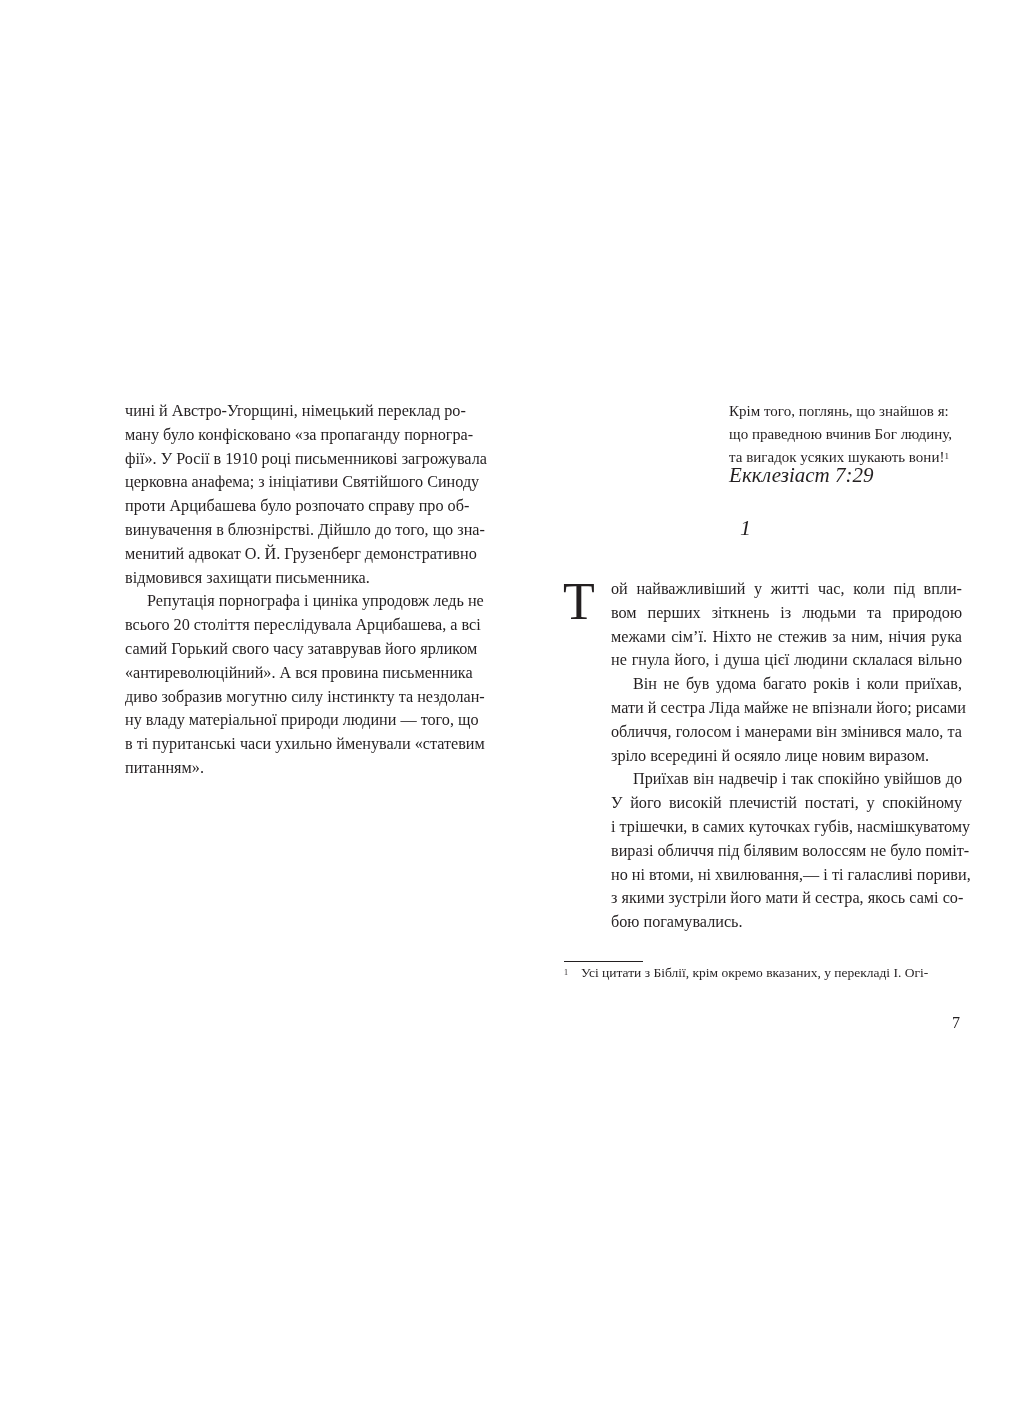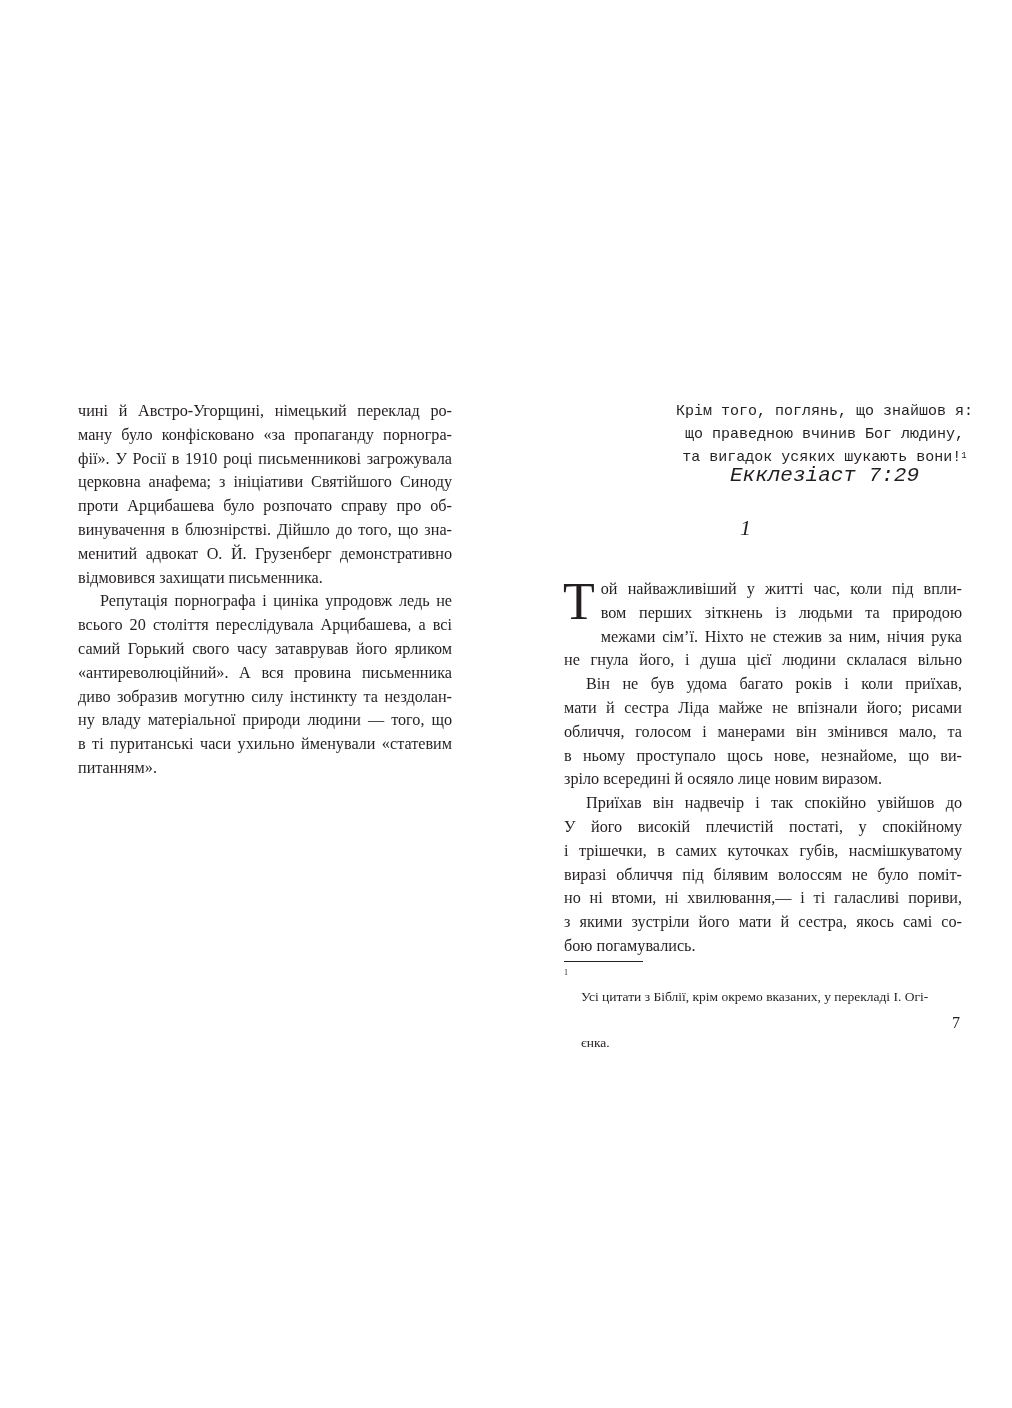--- a/index.html
+++ b/index.html
@@ -2,31 +2,31 @@
 <html><head>
 <meta charset="utf-8">
 <style>
   html, body { margin:0; padding:0; }
   body { width:1012px; height:1408px; background:#ffffff; position:relative; overflow:hidden;
          font-family:"Liberation Serif","DejaVu Serif",serif; color:#231f20; }
   .col { position:absolute; font-size:16.2px; line-height:23.8px; text-align:justify; }
   .left { left:78px; top:400px; width:374px; }
   .right { left:564px; top:578px; width:398px; }
   .col p { margin:0; text-indent:0; }
-  .col .ln { display:block; text-align:justify; text-align-last:justify; white-space:nowrap; }
+  .col .ln { display:block; text-align:justify; text-align-last:justify; white-space:nowrap;margin-left:47px; }
   .col .ln.last { text-align-last:left; }
-  .epi { position:absolute; right:39px; top:400px; text-align:center; font-size:15px; line-height:23px;font-family:Liberation Mono, monospace; }
+  .epi { position:absolute; right:60px; top:400px; text-align:left; font-size:15px; line-height:23px; }
   .epi .src { font-style:italic; margin-top:-5px; font-size:21px; }
   .sup { font-size:9px; vertical-align:top; position:relative; top:-1px; }
   .chap { position:absolute; left:740px; top:515px; font-size:22px; font-style:italic; }
   .dropcap { float:left; font-size:52px; line-height:40px; margin:4px 6px 0 -1px; height:44px; }
   .rule { position:absolute; left:564px; top:961px; width:79px; height:1px; background:#231f20; }
   .fn { position:absolute; left:564px; top:962px; width:398px; font-size:13.5px; line-height:22px; }
   .fn .num { position:absolute; left:0; top:0; font-size:8px; }
-  .fn .txt { display:block; padding-left:17px;margin-top:24px; }
+  .fn .txt { display:block; padding-left:17px; }
   .pagenum { position:absolute; left:952px; top:1014px; font-size:16px; }
 </style>
 </head>
 <body>
 
 <div class="col left">
   <p>
     <span class="ln">чині й Австро-Угорщині, німецький переклад ро-</span>
     <span class="ln">ману було конфісковано «за пропаганду порногра-</span>
     <span class="ln">фії». У Росії в 1910 році письменникові загрожувала</span>
@@ -62,34 +62,32 @@
     <span class="dropcap">Т</span>
     <span class="ln">ой найважливіший у житті час, коли під впли-</span>
     <span class="ln">вом перших зіткнень із людьми та природою</span>
     <span class="ln">межами сім’ї. Ніхто не стежив за ним, нічия рука</span>
     <span class="ln">не гнула його, і душа цієї людини склалася вільно</span>
   </p>
   <p>
     <span class="ln" style="padding-left:22px">Він не був удома багато років і коли приїхав,</span>
     <span class="ln">мати й сестра Ліда майже не впізнали його; рисами</span>
     <span class="ln">обличчя, голосом і манерами він змінився мало, та</span>
-    <span class="ln">в ньому проступало щось нове, незнайоме, що ви-</span>
     <span class="ln last">зріло всередині й осяяло лице новим виразом.</span>
   </p>
   <p>
     <span class="ln" style="padding-left:22px">Приїхав він надвечір і так спокійно увійшов до</span>
     <span class="ln">У його високій плечистій постаті, у спокійному</span>
     <span class="ln">і трішечки, в самих куточках губів, насмішкуватому</span>
     <span class="ln">виразі обличчя під білявим волоссям не було поміт-</span>
     <span class="ln">но ні втоми, ні хвилювання,— і ті галасливі пориви,</span>
     <span class="ln">з якими зустріли його мати й сестра, якось самі со-</span>
     <span class="ln last">бою погамувались.</span>
   </p>
 </div>
 
 <div class="rule"></div>
 <div class="fn">
   <span class="num">1</span>
   <span class="txt">Усі цитати з Біблії, крім окремо вказаних, у перекладі І. Огі-</span>
-  <span class="txt">єнка.</span>
 </div>
 
 <div class="pagenum">7</div>
 
 </body></html>

